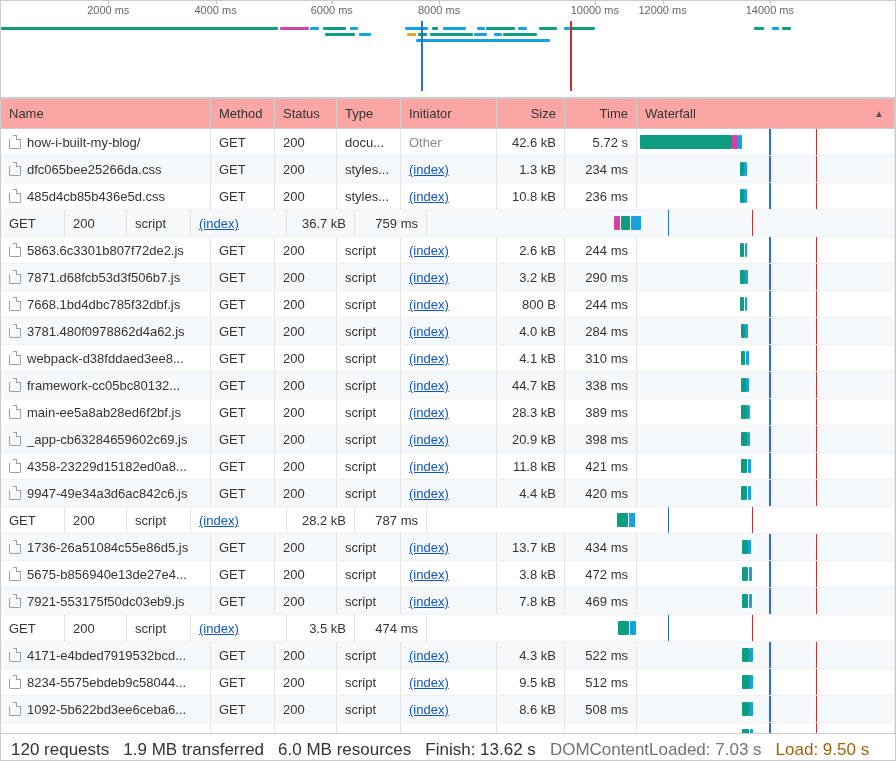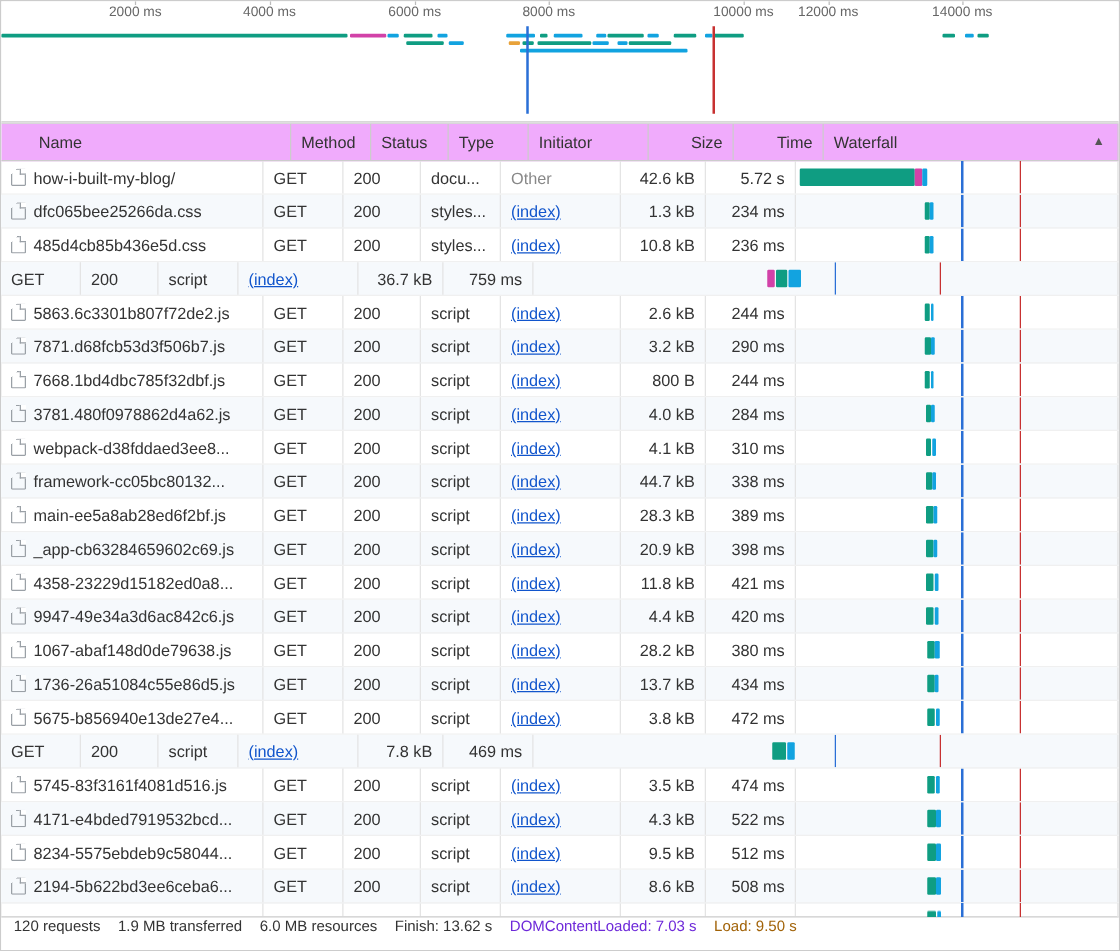--- a/index.html
+++ b/index.html
@@ -69,24 +69,23 @@
     overflow: hidden;
     display: flex;
     flex-direction: column;
   }
   .head-row, .row {
     display: flex;
     align-items: center;
   }
   .head-row {
     height: 30px;
-    background: #f0abfc;
+    background: #fca5a5;
     border-bottom: 1px solid #ccc;
     font-size: 13px;
-    padding-left: 22px;
   }
   .cell {
     padding: 0 8px;
     overflow: hidden;
     white-space: nowrap;
     text-overflow: ellipsis;
     border-right: 1px solid #e4e4e4;
     height: 100%;
     display: flex;
     align-items: center;
@@ -151,27 +150,27 @@
   }
   .sort-arrow {
     font-size: 10px;
     color: #555;
   }
   
   .status {
     height: 28px;
     border-top: 1px solid #ccc;
     display: flex;
-    align-items: flex-start;
+    align-items: flex-end;
     gap: 14px;
     padding: 0 10px;
-    font-size: 12px;
+    font-size: 17px;
     background: #fff;
   }
-  .blue { color: #6d28d9; }
+  .blue { color: #737373; }
   .red { color: #a16207; }
   
   .body::-webkit-scrollbar { width: 14px; }
   .body::-webkit-scrollbar-thumb { background: #c7c7c7; border: 3px solid #fff; border-radius: 8px;}
   .body::-webkit-scrollbar-track { background: #fff; }
 </style>
 </head>
 <body>
 
 <div class="overview">
@@ -530,34 +529,28 @@
           <div class="cell c-size">4.4 kB</div>
           <div class="cell c-time">420 ms</div>
           <div class="cell c-waterfall">
             <div class="wf-line" style="left: 51.5%; background: rgb(42, 111, 214);"></div>
             <div class="wf-line" style="left: 69.5%; background: rgb(199, 49, 49);"></div>
             <div class="wf-seg" style="left: 40.6%; width: 2.3%; background: rgb(15, 157, 130);"></div>
             <div class="wf-seg" style="left: 43%; width: 1.3%; background: rgb(18, 163, 224);"></div>
           </div>
         </div>
         <div class="row">
-          <div class="cell c-name">
-            <span class="fname">
-              <span class="file-icon"></span>
-              <span>1067-abaf148d0de79638.js</span>
-            </span>
-          </div>
           <div class="cell c-method">GET</div>
           <div class="cell c-status">200</div>
           <div class="cell c-type">script</div>
           <div class="cell c-initiator">
             <span class="link">(index)</span>
           </div>
           <div class="cell c-size">28.2 kB</div>
-          <div class="cell c-time">380 ms</div>
+          <div class="cell c-time">787 ms</div>
           <div class="cell c-waterfall">
             <div class="wf-line" style="left: 51.5%; background: rgb(42, 111, 214);"></div>
             <div class="wf-line" style="left: 69.5%; background: rgb(199, 49, 49);"></div>
             <div class="wf-seg" style="left: 40.7%; width: 2.4%; background: rgb(15, 157, 130);"></div>
             <div class="wf-seg" style="left: 43.2%; width: 1.4%; background: rgb(18, 163, 224);"></div>
           </div>
         </div>
         <div class="row">
           <div class="cell c-name">
             <span class="fname">
@@ -596,42 +589,42 @@
           <div class="cell c-size">3.8 kB</div>
           <div class="cell c-time">472 ms</div>
           <div class="cell c-waterfall">
             <div class="wf-line" style="left: 51.5%; background: rgb(42, 111, 214);"></div>
             <div class="wf-line" style="left: 69.5%; background: rgb(199, 49, 49);"></div>
             <div class="wf-seg" style="left: 40.8%; width: 2.5%; background: rgb(15, 157, 130);"></div>
             <div class="wf-seg" style="left: 43.4%; width: 1.4%; background: rgb(18, 163, 224);"></div>
           </div>
         </div>
         <div class="row">
+          <div class="cell c-name">
+            <span class="fname">
+              <span class="file-icon"></span>
+              <span>7921-553175f50dc03eb9.js</span>
+            </span>
+          </div>
           <div class="cell c-method">GET</div>
           <div class="cell c-status">200</div>
           <div class="cell c-type">script</div>
           <div class="cell c-initiator">
             <span class="link">(index)</span>
           </div>
           <div class="cell c-size">7.8 kB</div>
           <div class="cell c-time">469 ms</div>
           <div class="cell c-waterfall">
             <div class="wf-line" style="left: 51.5%; background: rgb(42, 111, 214);"></div>
             <div class="wf-line" style="left: 69.5%; background: rgb(199, 49, 49);"></div>
             <div class="wf-seg" style="left: 40.8%; width: 2.5%; background: rgb(15, 157, 130);"></div>
             <div class="wf-seg" style="left: 43.4%; width: 1.4%; background: rgb(18, 163, 224);"></div>
           </div>
         </div>
         <div class="row">
-          <div class="cell c-name">
-            <span class="fname">
-              <span class="file-icon"></span>
-              <span>5745-83f3161f4081d516.js</span>
-            </span>
-          </div>
           <div class="cell c-method">GET</div>
           <div class="cell c-status">200</div>
           <div class="cell c-type">script</div>
           <div class="cell c-initiator">
             <span class="link">(index)</span>
           </div>
           <div class="cell c-size">3.5 kB</div>
           <div class="cell c-time">474 ms</div>
           <div class="cell c-waterfall">
             <div class="wf-line" style="left: 51.5%; background: rgb(42, 111, 214);"></div>
@@ -681,21 +674,21 @@
             <div class="wf-line" style="left: 51.5%; background: rgb(42, 111, 214);"></div>
             <div class="wf-line" style="left: 69.5%; background: rgb(199, 49, 49);"></div>
             <div class="wf-seg" style="left: 40.9%; width: 2.7%; background: rgb(15, 157, 130);"></div>
             <div class="wf-seg" style="left: 43.7%; width: 1.5%; background: rgb(18, 163, 224);"></div>
           </div>
         </div>
         <div class="row">
           <div class="cell c-name">
             <span class="fname">
               <span class="file-icon"></span>
-              <span>2194-5b622bd3ee6ceba6...</span>
+              <span>1092-5b622bd3ee6ceba6...</span>
             </span>
           </div>
           <div class="cell c-method">GET</div>
           <div class="cell c-status">200</div>
           <div class="cell c-type">script</div>
           <div class="cell c-initiator">
             <span class="link">(index)</span>
           </div>
           <div class="cell c-size">8.6 kB</div>
           <div class="cell c-time">508 ms</div>

